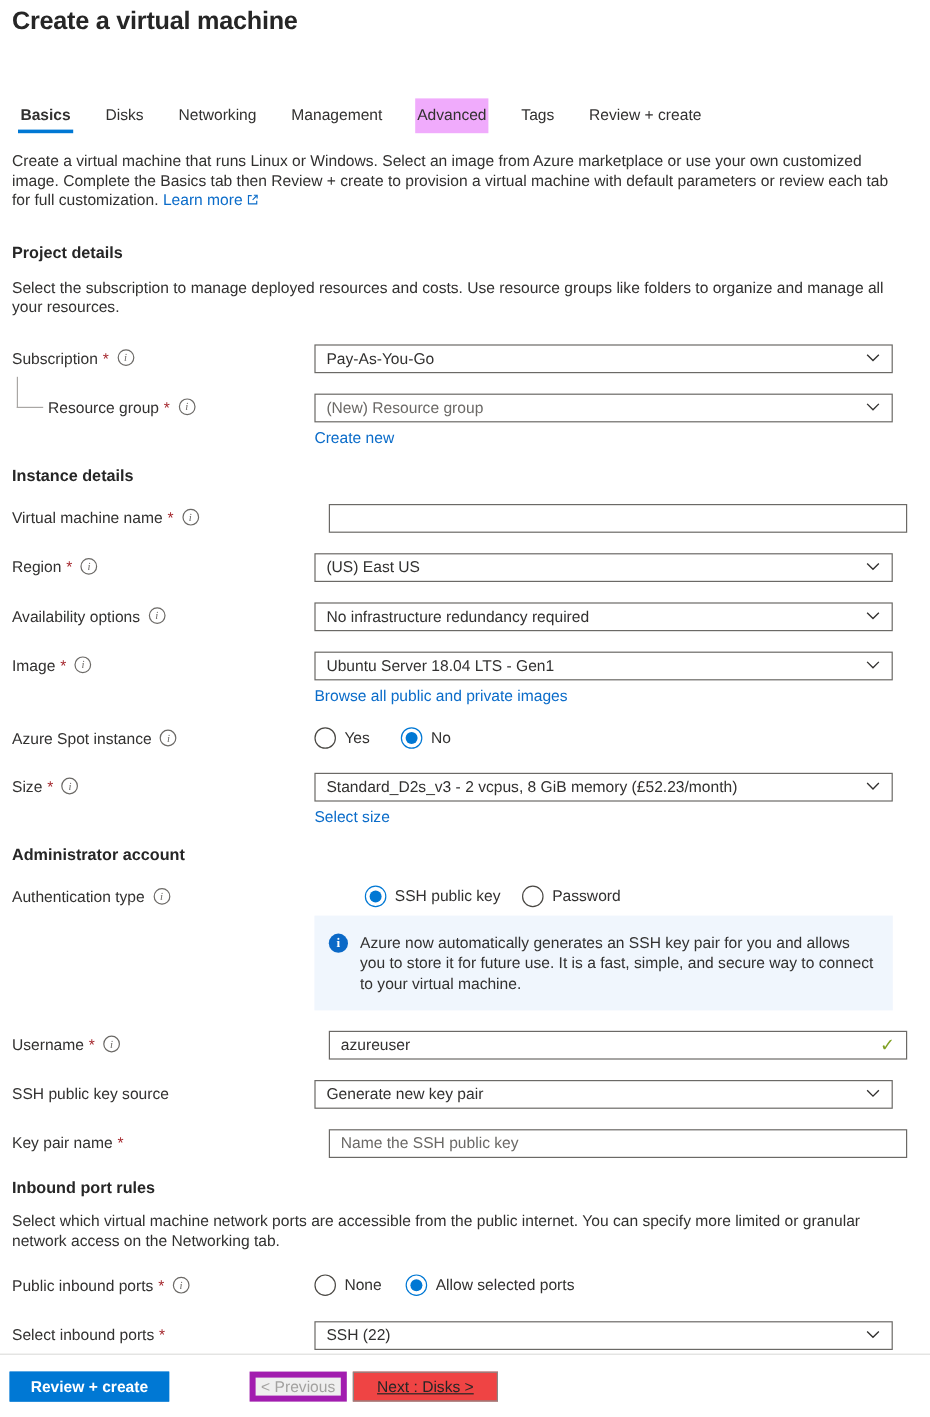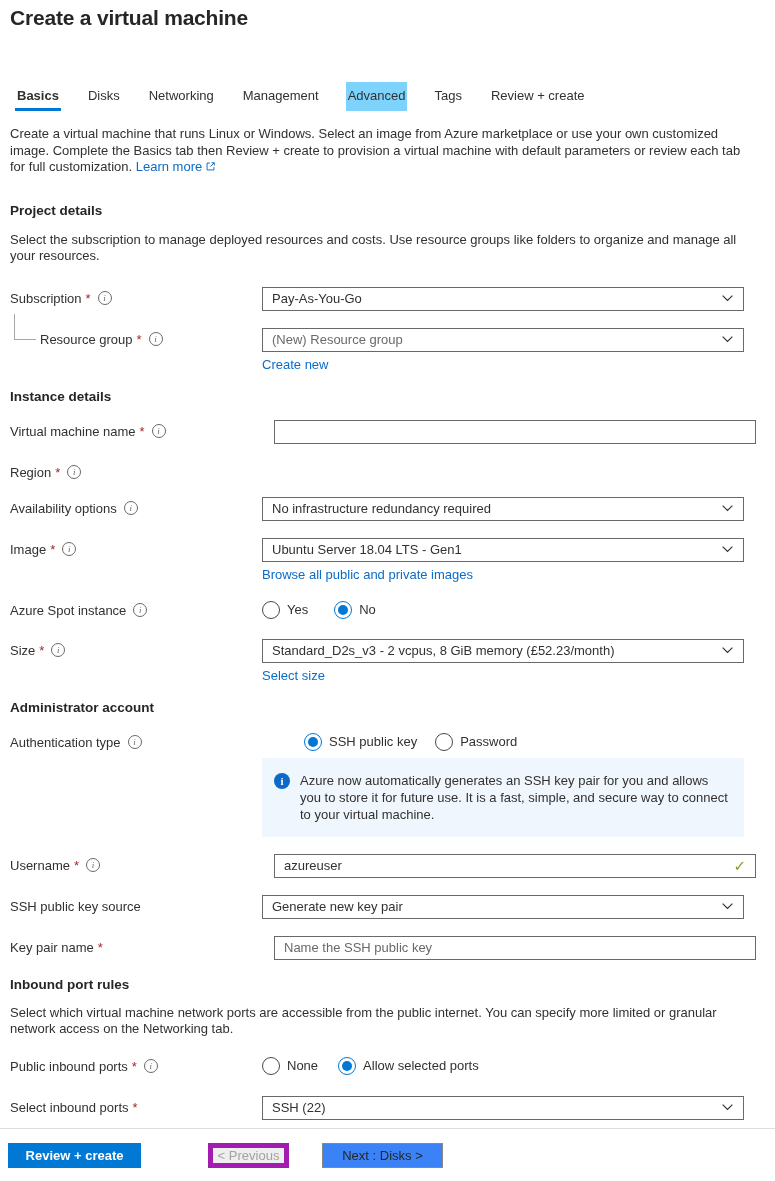--- a/index.html
+++ b/index.html
@@ -14,21 +14,21 @@
   .page-title { font-size: 21px; font-weight: 700; color: #262626; letter-spacing: -0.2px; }
 
   
   .tabs { display: flex; align-items: flex-end; gap: 25px; margin-top: 52px; padding-left: 5px; }
   .tab { position: relative; padding: 6px 2px 8px 2px; cursor: pointer; color: #323130; white-space: nowrap; }
   .tab.active { font-weight: 700; }
   .tab.active::after {
     content: ""; position: absolute; left: 0; right: 0; bottom: 0;
     height: 3px; background: #0078d4;
   }
-  .tab.hovered { background: #7dd3fc; }
+  .tab.hovered { background: #f0abfc; }
 
   .intro { margin-top: 15px; width: 742px; line-height: 16.5px; color: #323130; }
   a.link { color: #0b6cc9; text-decoration: none; cursor: pointer; }
   .ext-icon { display: inline-block; vertical-align: -1px; margin-left: 3px; }
 
   .section-heading { font-weight: 700; font-size: 13.5px; color: #262626; }
   .section-desc { margin-top: 13px; width: 742px; line-height: 16.5px; }
 
   
   .rows { position: relative; }
@@ -95,21 +95,21 @@
     border-left: 1px solid #a9a7a4; border-bottom: 1px solid #a9a7a4;
   }
   .indent { padding-left: 30px; }
 
   
   .footer-divider { position: absolute; left: 0; top: 1128px; width: 775px; border-top: 1px solid #dededd; }
   .footer { position: absolute; left: 8px; top: 1143px; display: flex; align-items: center; }
   .btn { height: 25px; font-family: inherit; font-size: 13px; cursor: pointer; display: inline-flex; align-items: center; justify-content: center; }
   .btn-primary { background: #0078d4; border: 1px solid #0078d4; color: #fff; font-weight: 700; width: 133px; }
   .btn-disabled { background: #efefef; border: 5px solid #a21caf; color: #a3a2a0; width: 81px; margin-left: 67px; cursor: default; }
-  .btn-outline { background: #3b82f6; border: 1px solid #8a8886; color: #262626; width: 121px; margin-left: 33px; }
+  .btn-outline { background: #ef4444; border: 1px solid #8a8886; color: #262626; width: 121px; margin-left: 5px; text-decoration: underline; }
 
   .mt-section { margin-top: 26px; margin-bottom: 14px; }
   .gap-after-desc { margin-bottom: 22px; }
 </style>
 </head>
 <body>
 
 <div class="page">
 
   <h1 class="page-title">Create a virtual machine</h1>
@@ -187,20 +187,28 @@
         </div>
       </div>
     </div>
 
     <div class="row">
       <div class="label-col">
         <span class="lbl">Region</span>
         <span class="star">*</span>
         <span class="info-icon">i</span>
       </div>
+      <div class="field-col">
+        <div class="select">
+          <span class="select-value">(US) East US</span>
+          <span class="chev"><svg width="13" height="10" viewBox="0 0 16 12">
+                <path d="M2 3 L8 9 L14 3" fill="none" stroke="#323130" stroke-width="1.4"></path>
+              </svg></span>
+        </div>
+      </div>
     </div>
 
     <div class="row">
       <div class="label-col">
         <span class="lbl">Availability options</span>
         <span class="info-icon">i</span>
       </div>
       <div class="field-col">
         <div class="select">
           <span class="select-value">No infrastructure redundancy required</span>

